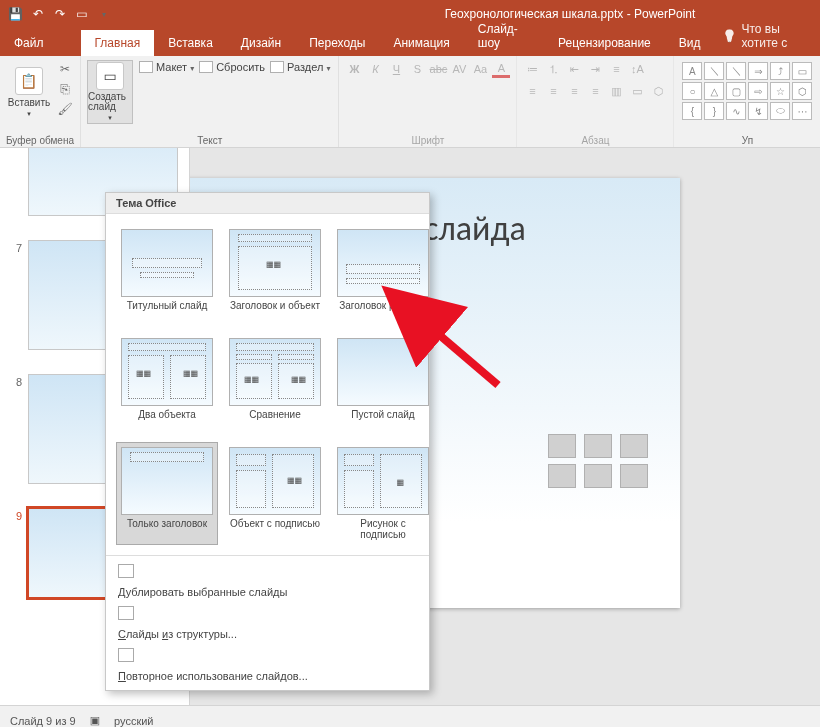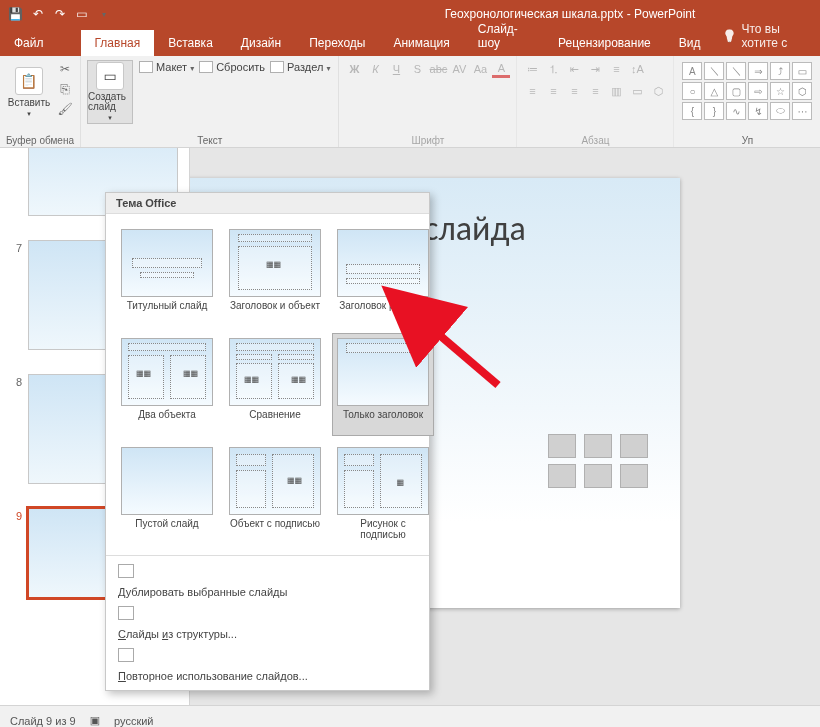--- a/index.html
+++ b/index.html
@@ -313,30 +313,30 @@
         <div class="lt-line" style="left:6px; top:4px; right:6px; height:8px;"></div>
         <div class="lt-line" style="left:6px; top:15px; width:36px; height:6px;"></div>
         <div class="lt-line" style="right:6px; top:15px; width:36px; height:6px;"></div>
         <div class="lt-line" style="left:6px; top:24px; width:36px; bottom:6px;"></div>
         <div class="lt-line" style="right:6px; top:24px; width:36px; bottom:6px;"></div>
         <div style="position:absolute; left:14px; top:36px; font-size:8px;">▦▦</div>
         <div style="position:absolute; right:14px; top:36px; font-size:8px;">▦▦</div>
       </div>
       <div class="lay-label">Сравнение</div>
     </div>
-    <div class="lay-item sel">
-      <div class="lay-thumb">
-        <div class="lt-line" style="left:8px; top:4px; right:8px; height:10px;"></div>
-      </div>
-      <div class="lay-label">Только заголовок</div>
-    </div>
-
     <div class="lay-item">
       <div class="lay-thumb"></div>
       <div class="lay-label">Пустой слайд</div>
+    </div>
+
+    <div class="lay-item sel">
+      <div class="lay-thumb">
+        <div class="lt-line" style="left:8px; top:4px; right:8px; height:10px;"></div>
+      </div>
+      <div class="lay-label">Только заголовок</div>
     </div>
     <div class="lay-item">
       <div class="lay-thumb">
         <div class="lt-line" style="left:6px; top:6px; width:30px; height:12px;"></div>
         <div class="lt-line" style="left:6px; top:22px; width:30px; bottom:6px;"></div>
         <div class="lt-line" style="right:6px; top:6px; width:42px; bottom:6px;"></div>
         <div style="position:absolute; right:18px; top:28px; font-size:8px;">▦▦</div>
       </div>
       <div class="lay-label">Объект с подписью</div>
     </div>

